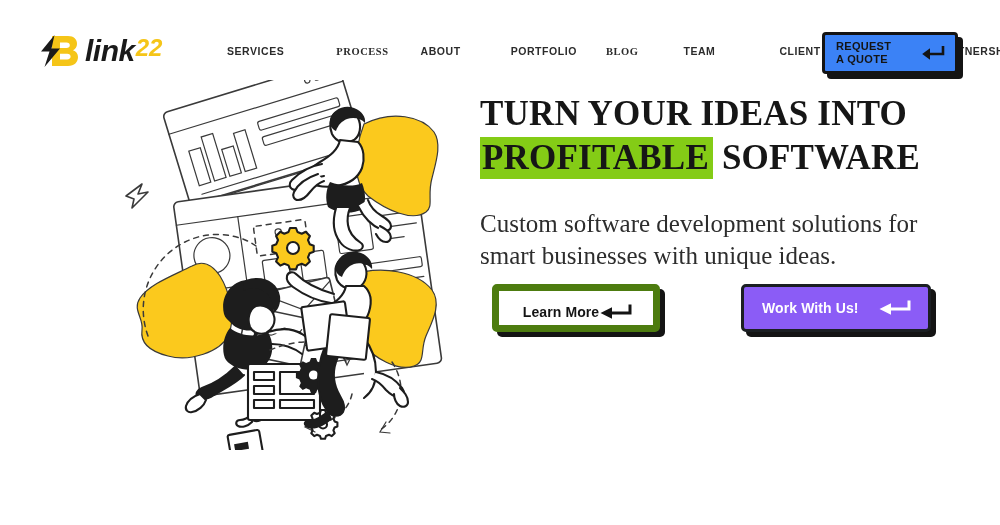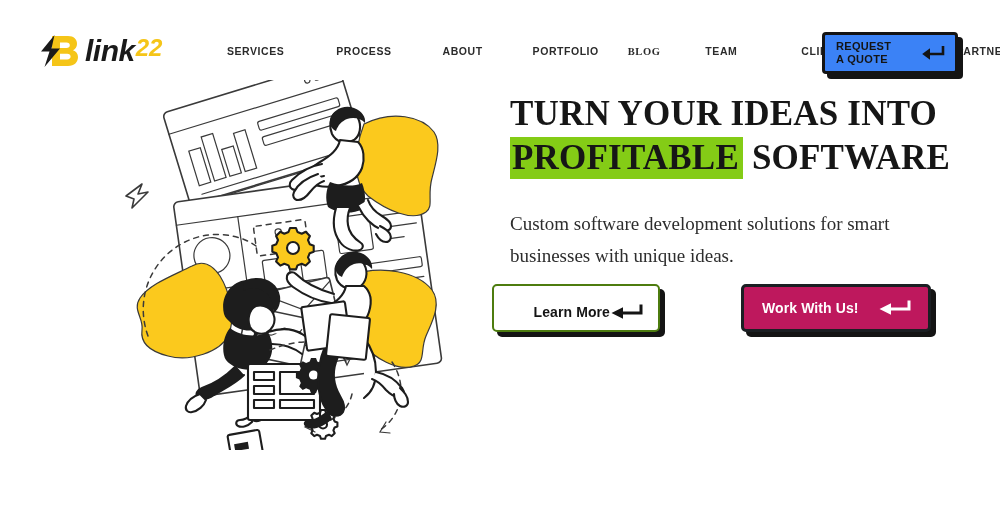--- a/index.html
+++ b/index.html
@@ -71,21 +71,21 @@
   .nav-item {
     font-size: 10.5px;
     font-weight: bold;
     letter-spacing: 0.55px;
     color: #2b2b2b;
     text-decoration: none;
     white-space: nowrap;
     cursor: pointer;
   }
   .nav-gap-1 { margin-right: 44px; }
-  .nav-gap-2 { margin-right: 43px; }
+  .nav-gap-2 { margin-right: 24px; font-family: Liberation Serif, serif; }
   .nav-gap-3 { margin-right: 42px; }
   .nav-gap-4 { margin-right: 21px; }
   .nav-gap-5 { margin-right: 37px; font-family: Liberation Serif, serif; }
   .nav-gap-6 { margin-right: 56px; }
   .nav-gap-7 { margin-right: 41px; }
 
   
   .quote-btn {
     position: absolute;
     left: 822px;
@@ -109,78 +109,78 @@
     letter-spacing: 0.3px;
     color: #141414;
     text-align: left;
     white-space: pre-line;
   }
   .ret-arrow { display: block; }
 
   
   .hero-copy {
     position: absolute;
-    left: 510px;
+    left: 480px;
     top: 92px;
     width: 460px;
   }
   .hero-title {
     font-family: "Liberation Serif", serif;
     font-weight: bold;
     font-size: 35px;
     line-height: 44px;
     letter-spacing: 0.2px;
     color: #161616;
     text-transform: uppercase;
   }
   .hero-title .hl {
     background: #84cc16;
     padding: 1px 4px 2px 2px;
     box-decoration-break: clone;
   }
   .hero-sub {
     font-family: "Liberation Serif", serif;
-    font-size: 19px;
+    font-size: 25px;
     line-height: 32px;
     color: #2d2d2d;
     margin-top: 28px;
     width: 448px;
   }
 
   
   .cta-row { position: absolute; top: 284px; left: 492px; width: 460px; }
 
   .btn-learn {
     position: absolute;
     left: 0; top: 0;
     width: 168px;
     height: 48px;
     background: #ffffff;
-    border: 2px solid #4d7c0f;
+    border: 7px solid #4d7c0f;
     border-radius: 5px;
     box-shadow: 5px 5px 0 0 #141414;
     display: flex;
     align-items: center;
-    justify-content: flex-end;
+    justify-content: center;
     padding: 8px 14px 0 18px;
     cursor: pointer;
   }
   .btn-learn-label {
     font-size: 14px;
     font-weight: bold;
     color: #141414;
     letter-spacing: 0.1px;
   }
 
   .btn-work {
     position: absolute;
     left: 249px; top: 0;
     width: 190px;
     height: 48px;
-    background: #be185d;
+    background: #8b5cf6;
     border: 3px solid #1b1f23;
     border-radius: 5px;
     box-shadow: 5px 5px 0 0 #141414;
     display: flex;
     align-items: center;
     justify-content: space-between;
     padding: 0 16px 0 18px;
     cursor: pointer;
   }
   .btn-work-label {

